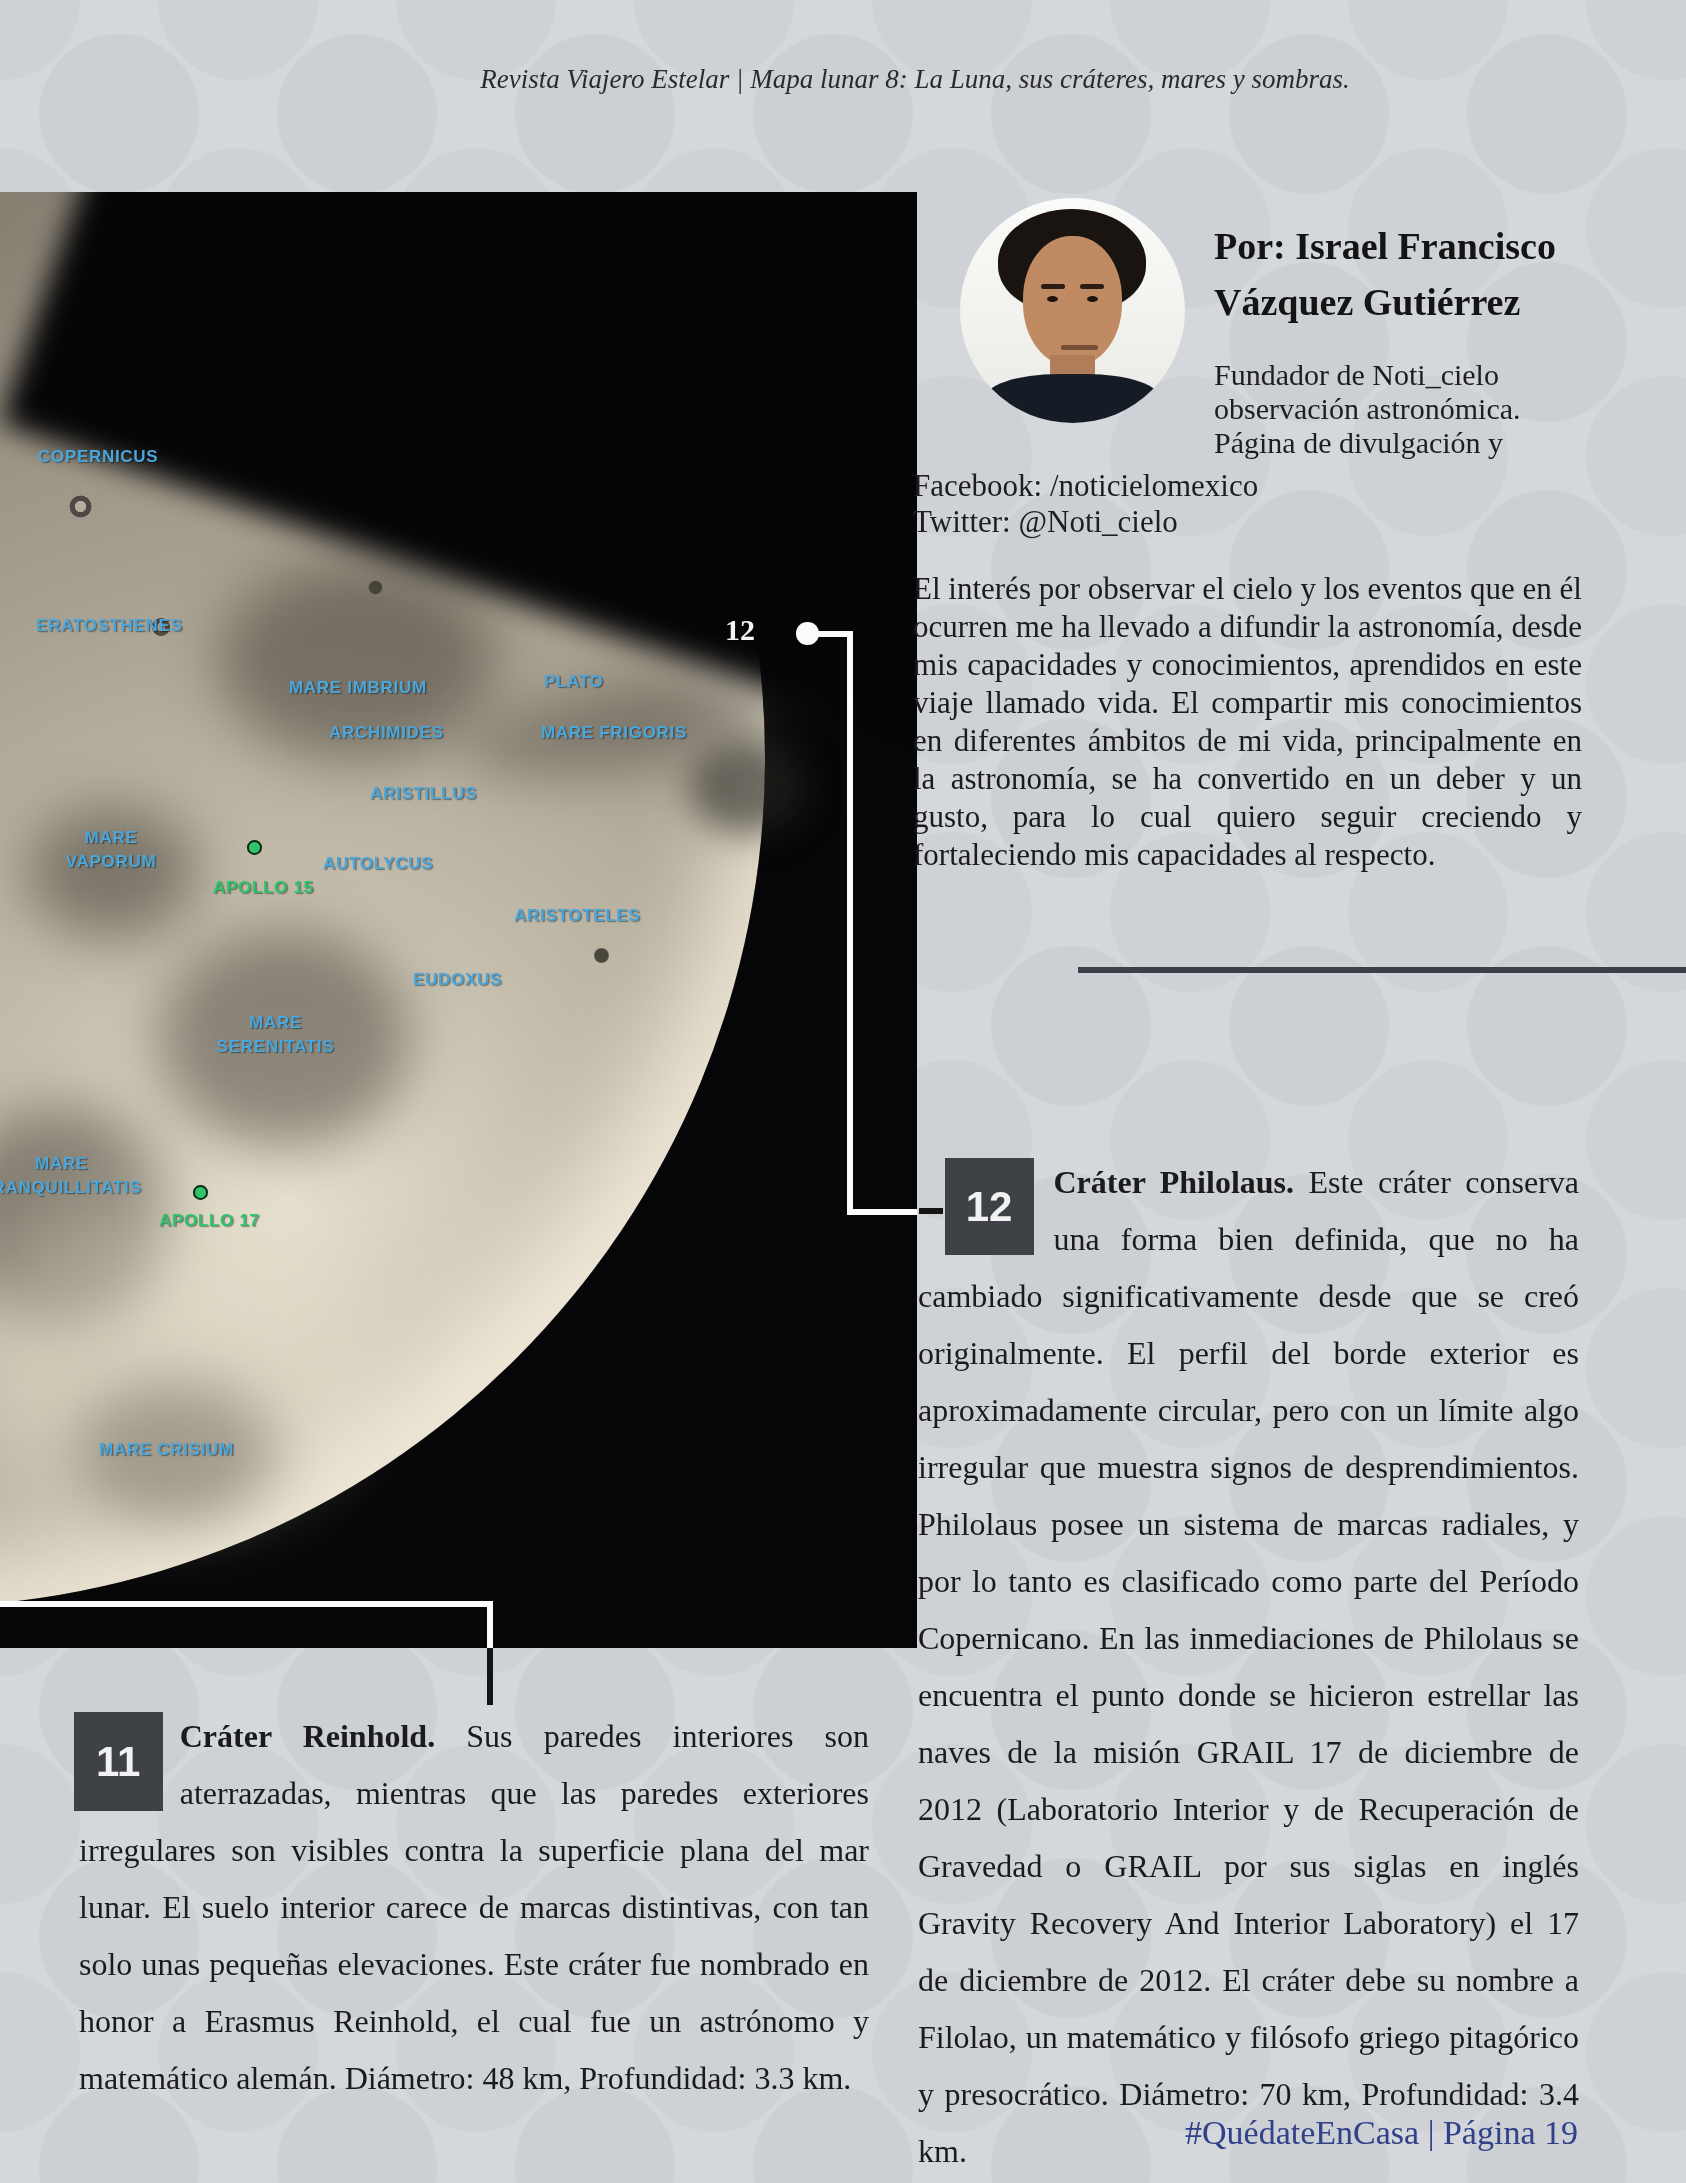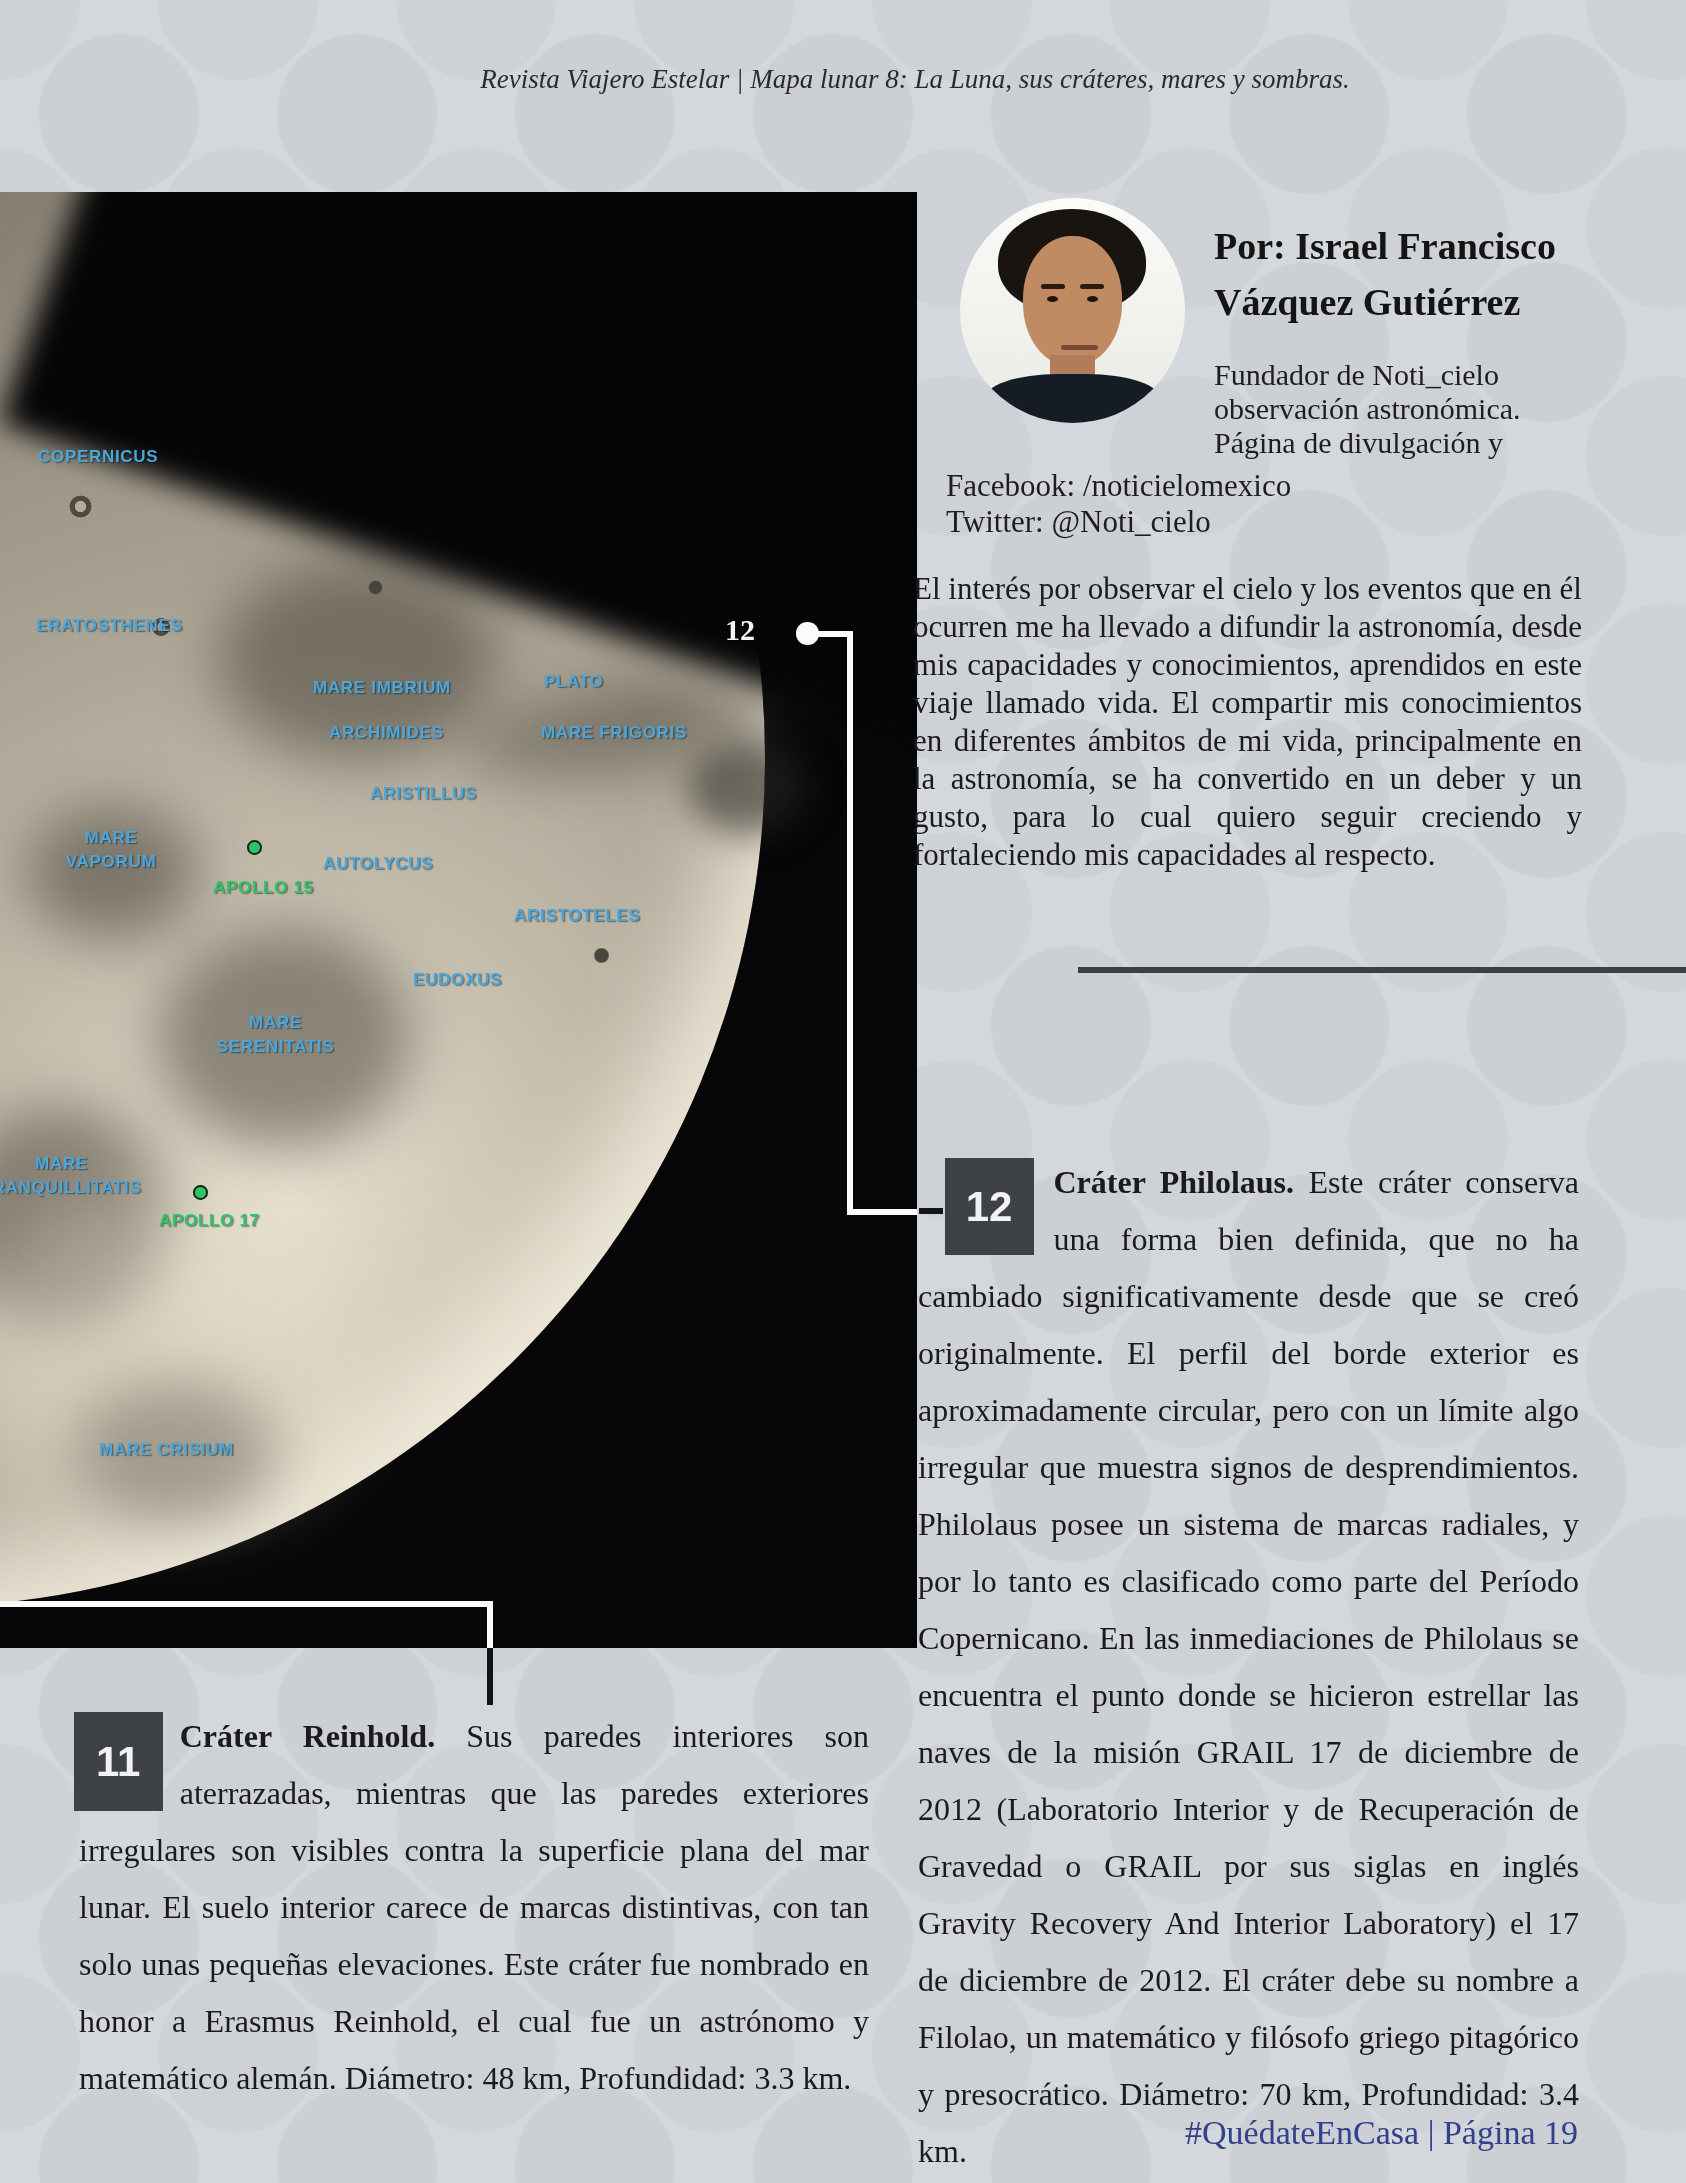--- a/index.html
+++ b/index.html
@@ -106,21 +106,21 @@
   .byline{
     position:absolute;left:1214px;top:218px;width:463px;z-index:3;
     font-weight:700;font-size:38px;line-height:56px;color:#141414;
   }
   .role{
     position:absolute;left:1214px;top:358px;width:463px;z-index:3;
     font-size:30px;line-height:34px;color:#1e1e1e;
   }
   .contact{
     position:absolute;left:913px;top:468px;width:675px;z-index:3;
-    font-size:31px;line-height:36px;color:#1e1e1e;margin-left:33px;
+    font-size:31px;line-height:36px;color:#1e1e1e;
   }
   .bio{
     position:absolute;left:913px;top:570px;width:669px;z-index:3;
     font-size:31px;line-height:38px;text-align:justify;
   }
   .divider{position:absolute;left:1078px;top:967px;width:608px;height:6px;background:#3c4046;z-index:3;}
 
   
   .section{position:absolute;z-index:3;font-size:32px;line-height:57px;text-align:justify;}
   .sec12{left:918px;top:1154px;width:661px;}
@@ -165,21 +165,21 @@
   <div class="crater c4"></div>
   <div class="terminator"></div>
 
   <div id="moon-labels">
       <div class="moon-label" style="left: 38px; top: 253px;">
         <div>COPERNICUS</div>
       </div>
       <div class="moon-label" style="left: 36px; top: 422px;">
         <div>ERATOSTHENES</div>
       </div>
-      <div class="moon-label" style="left: 289px; top: 484px; margin-left: 24px;">
+      <div class="moon-label" style="left: 289px; top: 484px;">
         <div>MARE IMBRIUM</div>
       </div>
       <div class="moon-label" style="left: 544px; top: 478px;">
         <div>PLATO</div>
       </div>
       <div class="moon-label" style="left: 329px; top: 529px;">
         <div>ARCHIMIDES</div>
       </div>
       <div class="moon-label" style="left: 541px; top: 529px;">
         <div>MARE FRIGORIS</div>

